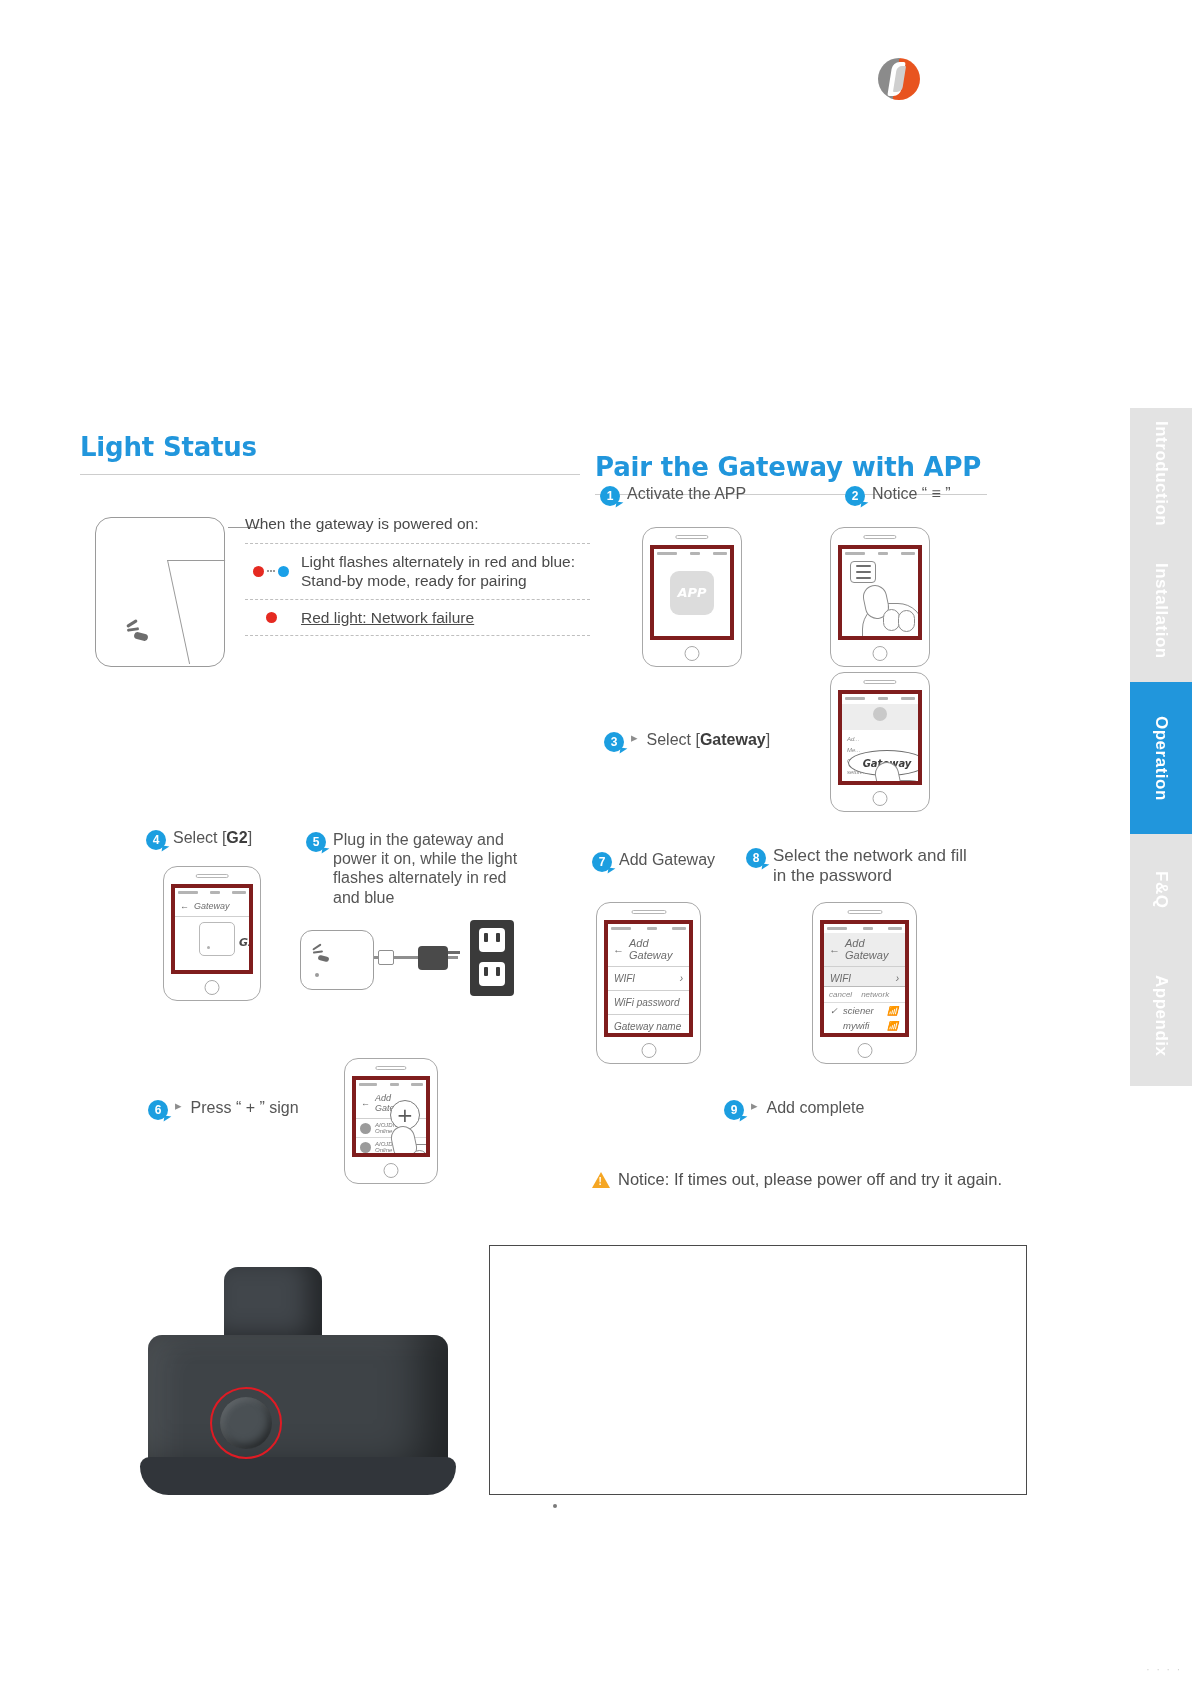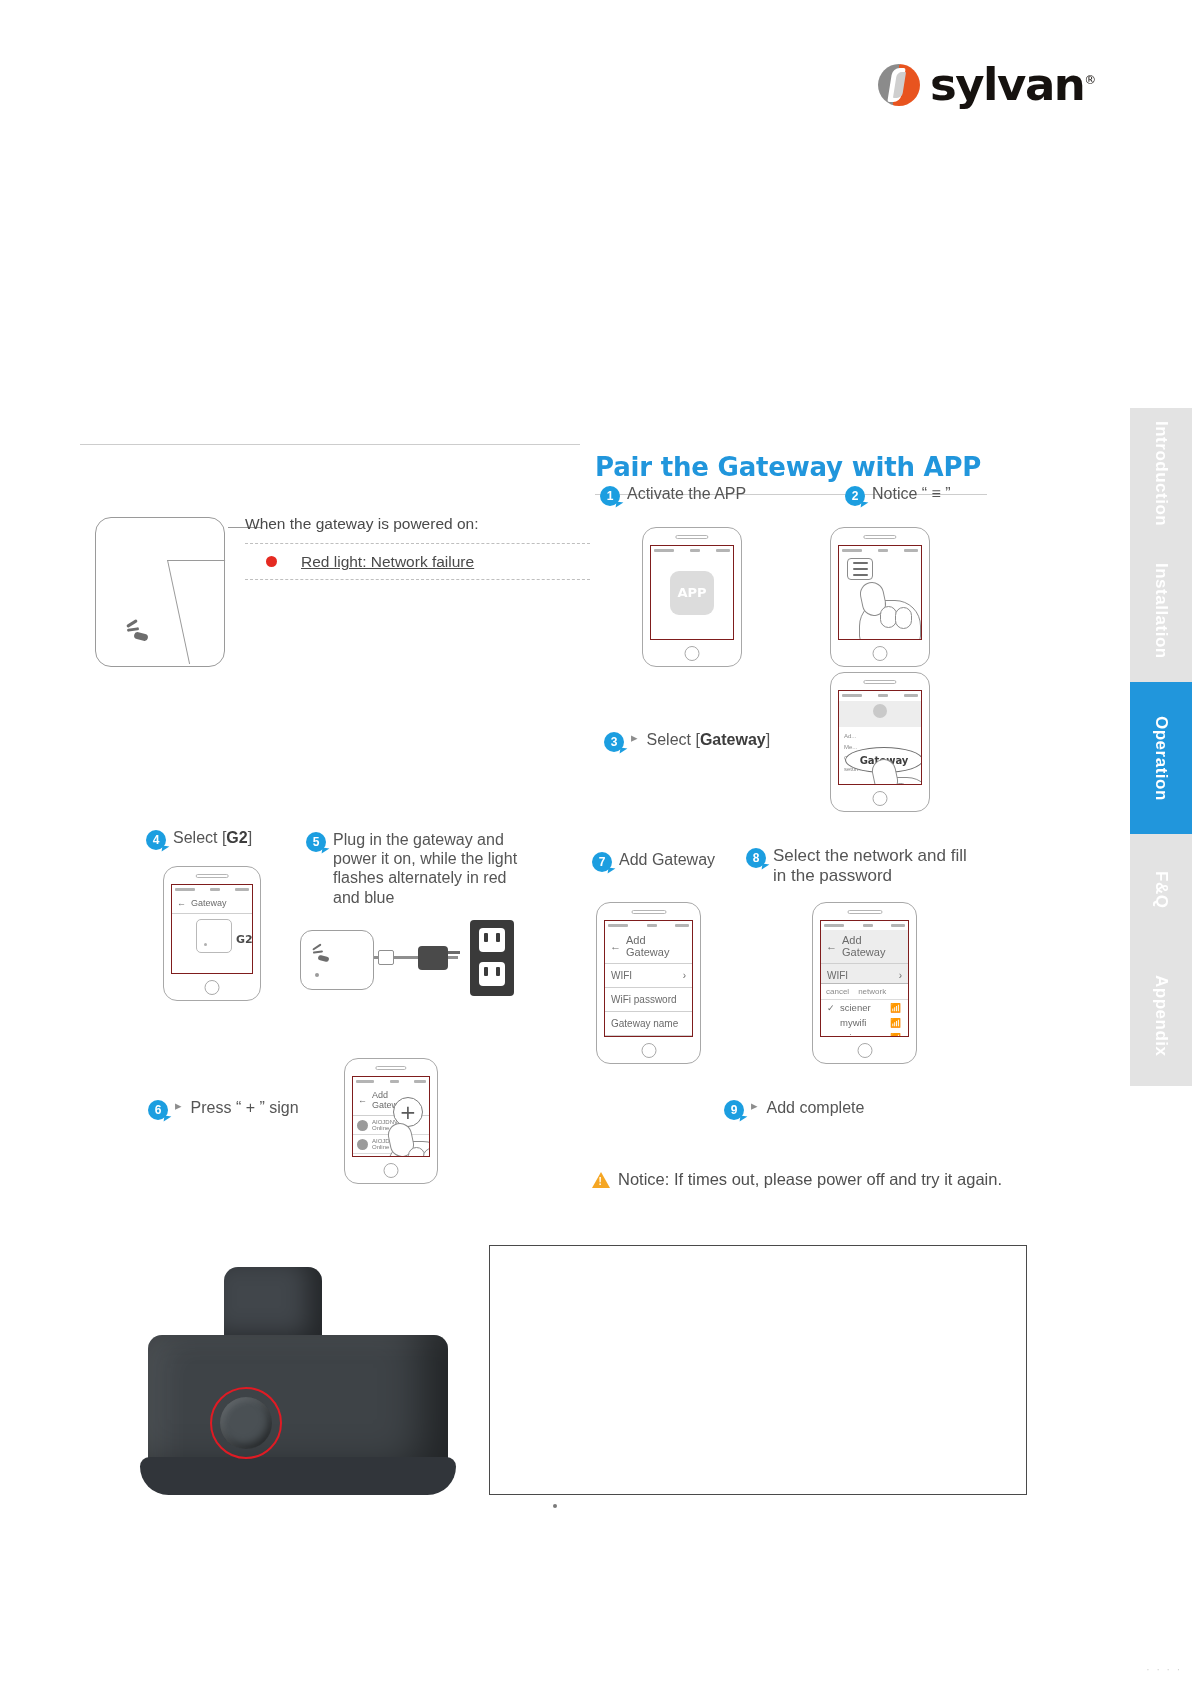--- a/index.html
+++ b/index.html
@@ -85,21 +85,21 @@
   .step .lbl b { color:#3d3d3d; font-weight:700; }
   .arrow { color:#8d8d8d; font-size:13px; margin-right:2px; }
 
   
   .phone { position:absolute; border:1.4px solid #a8a8a8; border-radius:14px; background:#fff; }
   .phone .speaker { position:absolute; left:50%; transform:translateX(-50%); top:7px;
       width:34%; height:4px; border:1px solid #b5b5b5; border-radius:3px; }
   .phone .home { position:absolute; left:50%; transform:translateX(-50%); bottom:5px;
       width:15px; height:15px; border:1.3px solid #a8a8a8; border-radius:50%; }
   .phone .screen { position:absolute; left:7px; right:7px; top:17px; bottom:26px;
-      border:1px solid #7f1d1d; overflow:hidden; }
+      border:4px solid #7f1d1d; overflow:hidden;font-style:italic; }
   .statusbar { height:9px; display:flex; align-items:center; justify-content:space-between;
       padding:0 3px; font-size:4.5px; color:#9a9a9a; border-bottom:0; }
   .statusbar .sb { background:#b4b4b4; height:3px; border-radius:1px; }
 
   .appbadge { position:absolute; left:50%; top:50%; transform:translate(-50%,-50%);
       width:44px; height:44px; border-radius:9px; background:#dcdcdc; color:#fff;
       font-size:13px; font-weight:700; display:flex; align-items:center; justify-content:center;
       font-family:"DejaVu Sans", sans-serif; }
 
   .hamburger { position:absolute; left:8px; top:12px; width:26px; height:22px;
@@ -201,21 +201,20 @@
 </style>
 </head>
 <body>
 
 <div id="logo">
   <span class="mark">
     <span class="g"></span>
       <span class="s"></span>
       <span class="s2"></span>
   </span>
-  <span class="word"><span>sylvan</span><sup class="reg">®</sup></span>
 </div>
 
 <div id="side-tabs">
   <div class="side-tab tab-intro">
       <span>Introduction</span>
     </div>
   <div class="side-tab tab-inst">
       <span>Installation</span>
     </div>
   <div class="side-tab tab-oper active">
@@ -223,37 +222,49 @@
     </div>
   <div class="side-tab tab-faq">
       <span>F&amp;Q</span>
     </div>
   <div class="side-tab tab-appx">
       <span>Appendix</span>
     </div>
 </div>
 
 <div class="sec" id="sec-light">
+  <div class="sec-title">Light Status</div>
   <div class="sec-rule"></div>
 </div>
 
 <div id="light-body">
   <div id="gw-drawing">
     <div class="fold"></div>
     <div class="led">
         <i></i>
         <i></i>
         <i></i>
       </div>
   </div>
   <div id="callout"></div>
   <div id="light-text">
     <div class="lead">When the gateway is powered on:</div>
     <div style="height:10px"></div>
 
+    <div class="ls-row">
+      <span class="dot-pair">
+        <span class="dot red"></span>
+          <span class="link"></span>
+          <span class="dot blue"></span>
+      </span>
+      <span class="txt">
+        <span>Light flashes alternately in red and blue:</span><br>
+        <span>Stand-by mode, ready for pairing</span>
+      </span>
+    </div>
 
 
     <div class="ls-row">
       <span class="dot-single">
           <span class="dot red"></span>
         </span>
       <span class="txt">Red light: Network failure</span>
     </div>
   </div>
 </div>

